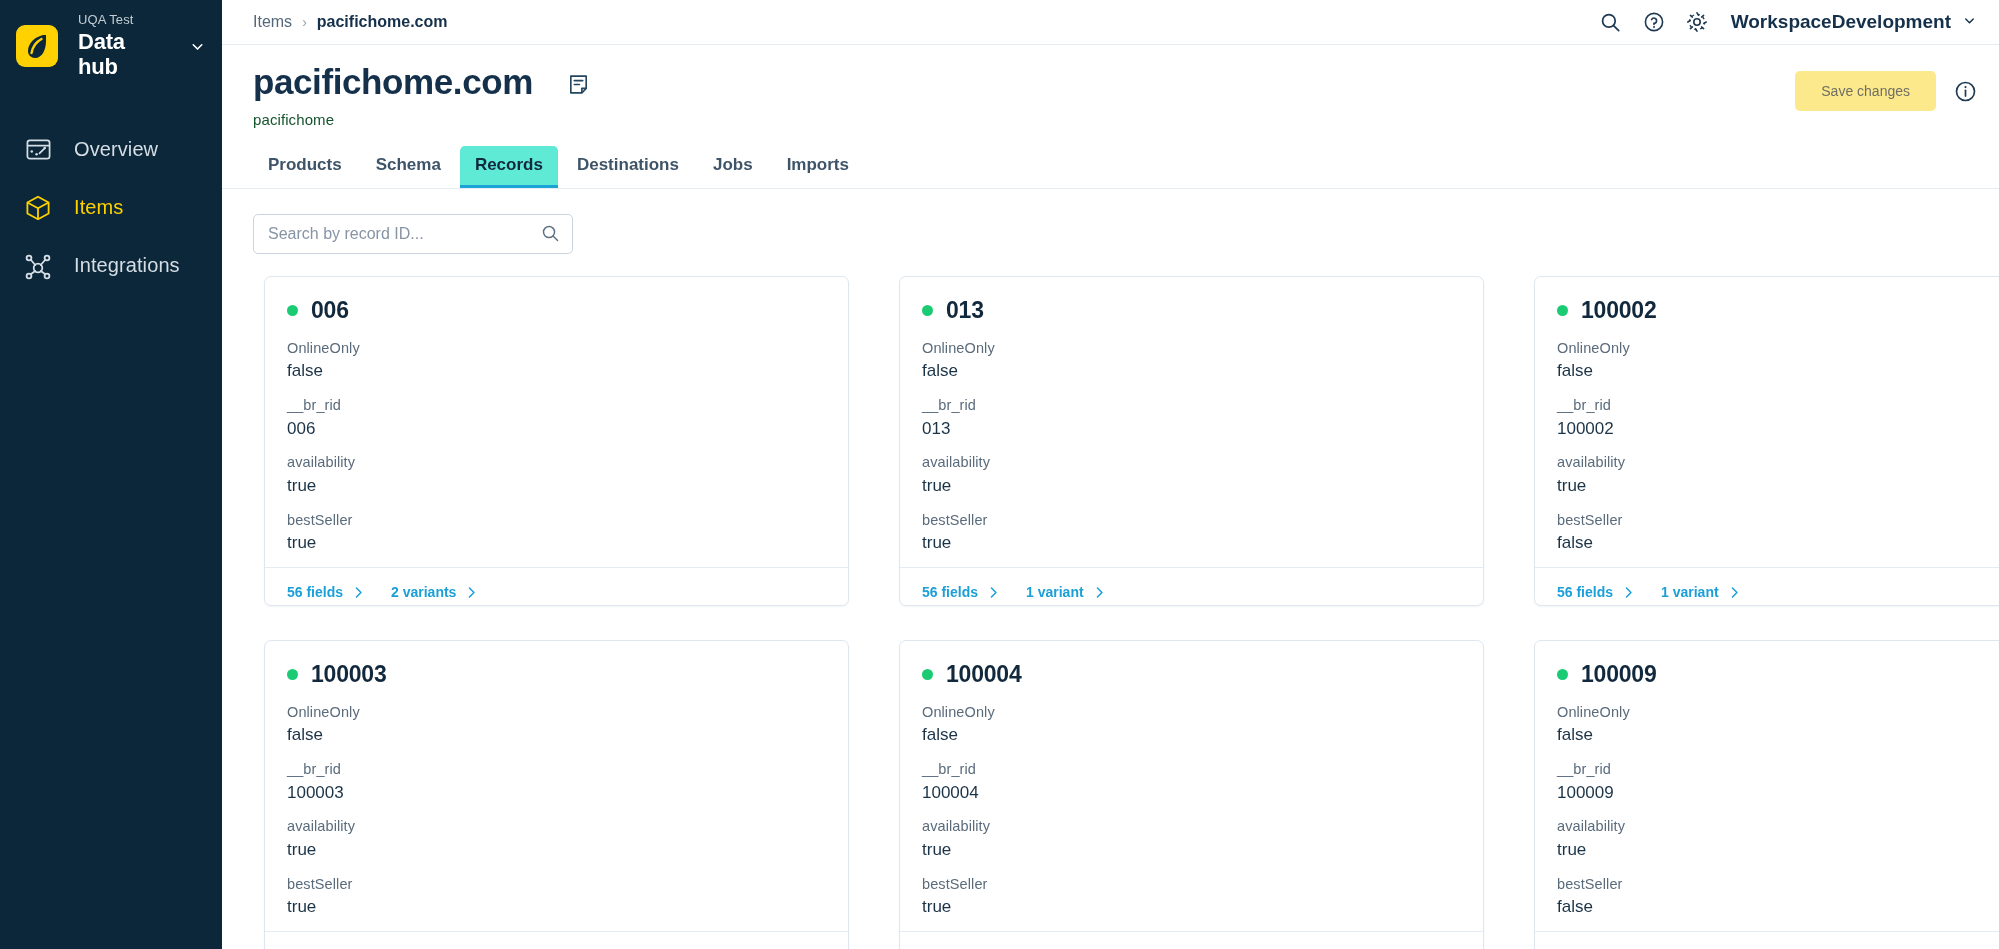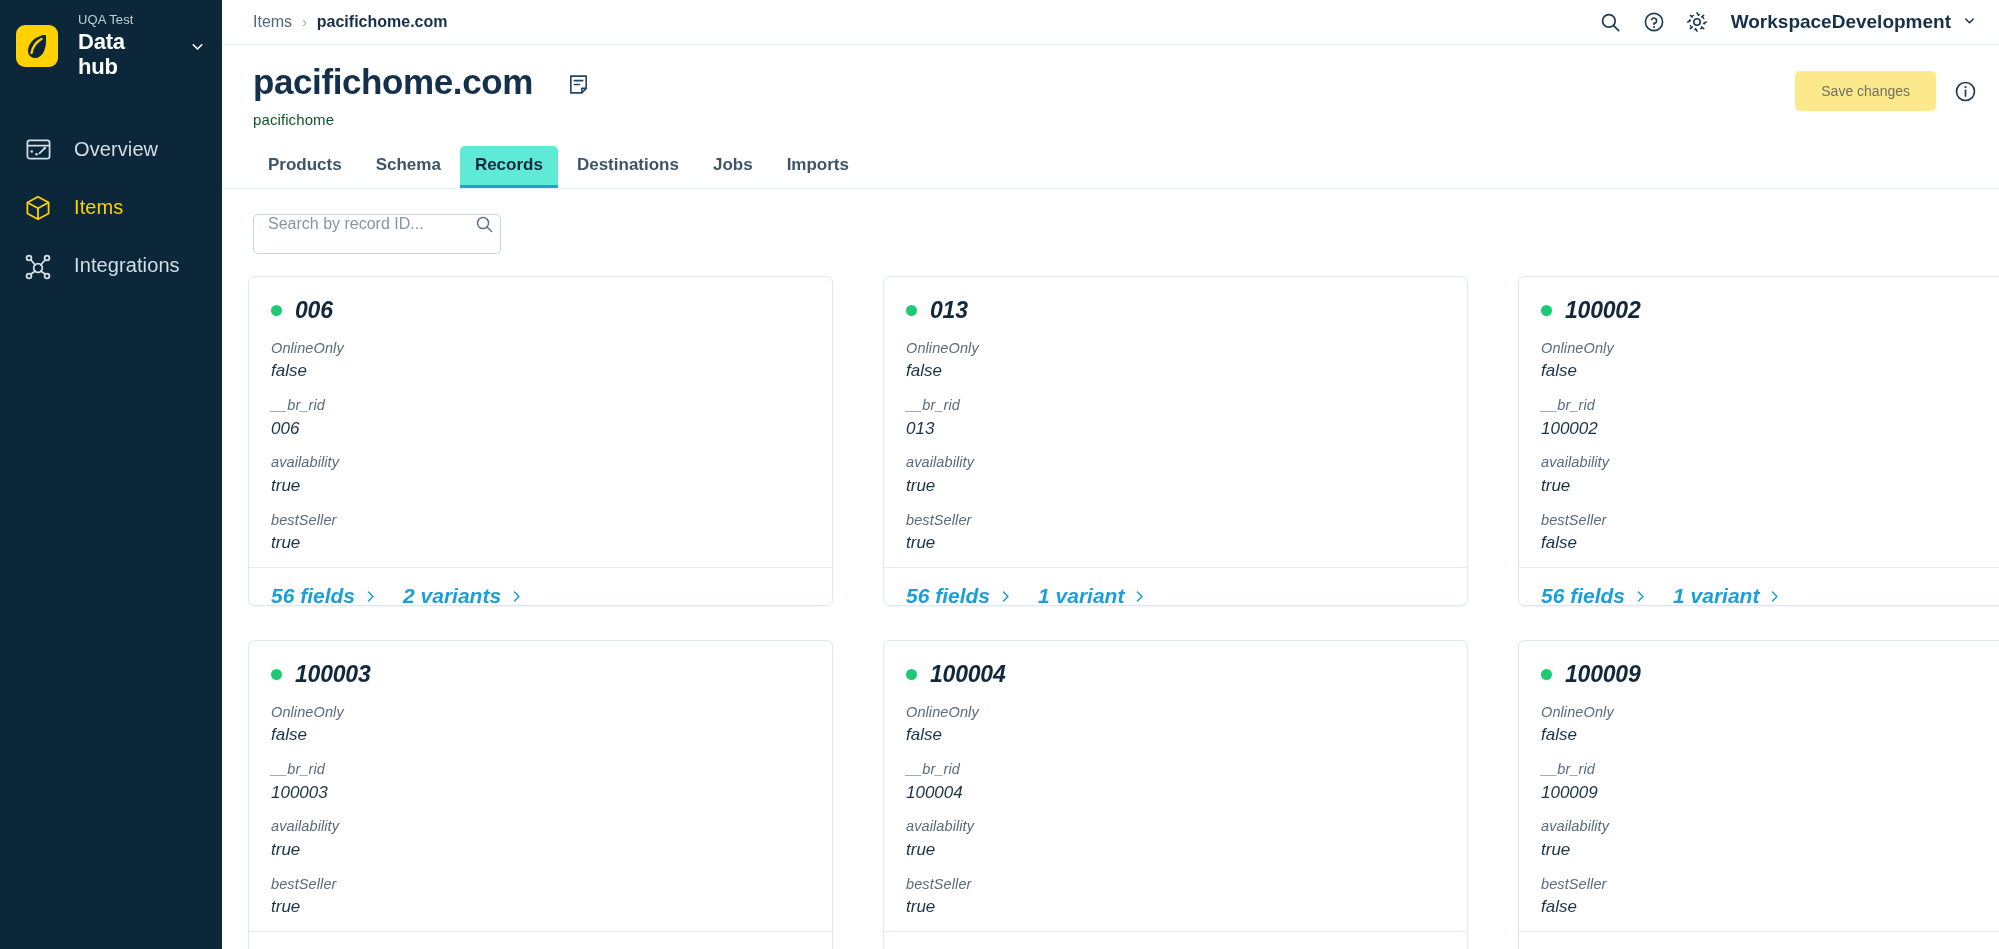--- a/index.html
+++ b/index.html
@@ -178,52 +178,51 @@
   }
   .tab.active {
     color: #12293D;
     background: #5eead4;
     border-bottom: 3px solid #1BA3D8;
   }
 
   
   .searchwrap { padding: 25px 22px 0 31px; }
   .searchbox {
-    width: 248px;
+    width: 320px;
     height: 40px;
     border: 1px solid #C9D4E0;
     border-radius: 5px;
     display: flex;
-    align-items: flex-start;
+    align-items: center;
     padding: 0 12px 0 14px;
     background: #fff;
   }
   .searchbox input {
     flex: 1;
     border: none;
     outline: none;
     font-size: 16px;
     font-family: inherit;
     color: #14304A;
     background: transparent;
   }
   .searchbox input::placeholder { color: #8794A4; }
   .search-ico { color: #5E7083; display: flex; cursor: pointer; }
 
   
   .grid {
-    padding: 22px 0 0 26px;
+    padding: 22px 0 0 42px;
     display: grid;
     grid-template-columns: repeat(3, 585px);
     column-gap: 50px;
     row-gap: 34px;
     flex: 1;
     overflow: hidden;
     align-content: start;
-    font-style: italic;
   }
 
   .card {
     background: #ffffff;
     border: 1px solid #DEE6F0;
     border-radius: 7px;
     box-shadow: 0 1px 2px rgba(23, 43, 66, 0.05);
     display: flex;
     flex-direction: column;
     height: 330px;
@@ -269,21 +268,21 @@
     padding: 16px 22px;
     display: flex;
     align-items: center;
     gap: 26px;
   }
   .foot-link {
     display: flex;
     align-items: center;
     gap: 9px;
     color: #1B9FD8;
-    font-size: 21px;
+    font-size: 14px;
     font-weight: bold;
     cursor: pointer;
   }
   .foot-link .chev { display: flex; align-items: center; }
 </style>
 </head>
 <body>
 
 <div class="app">
 

